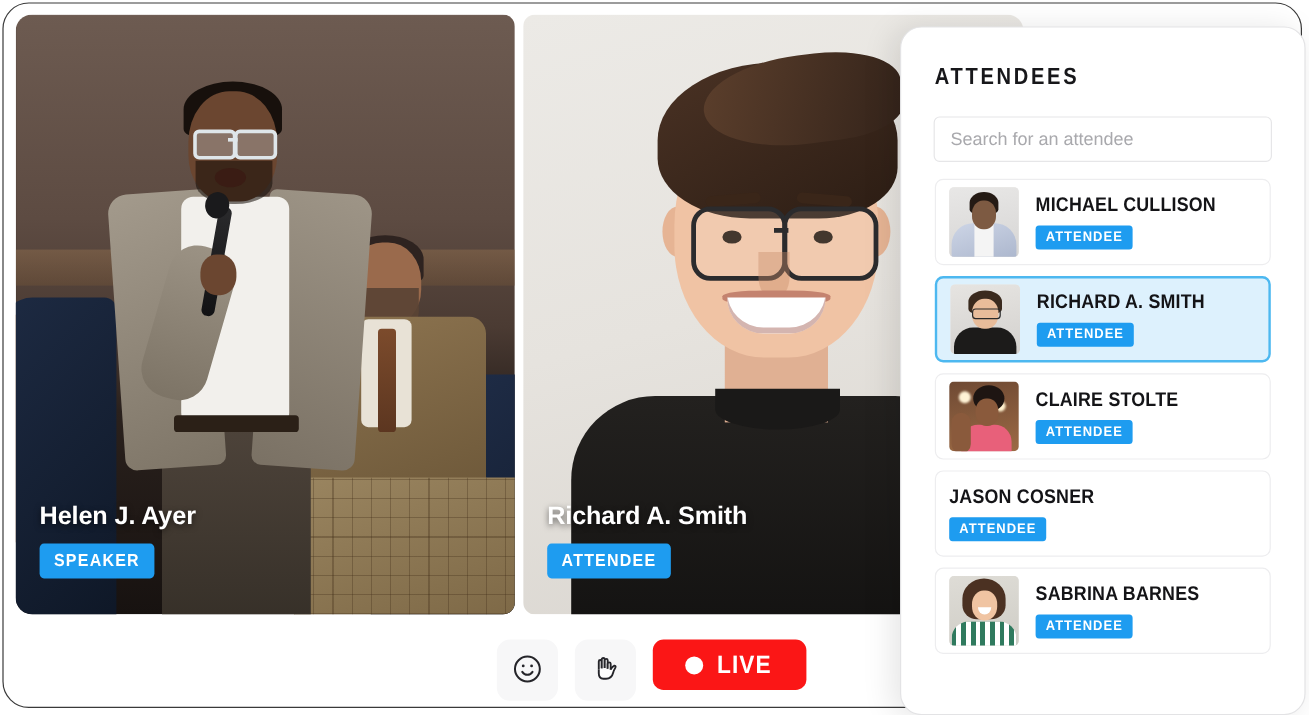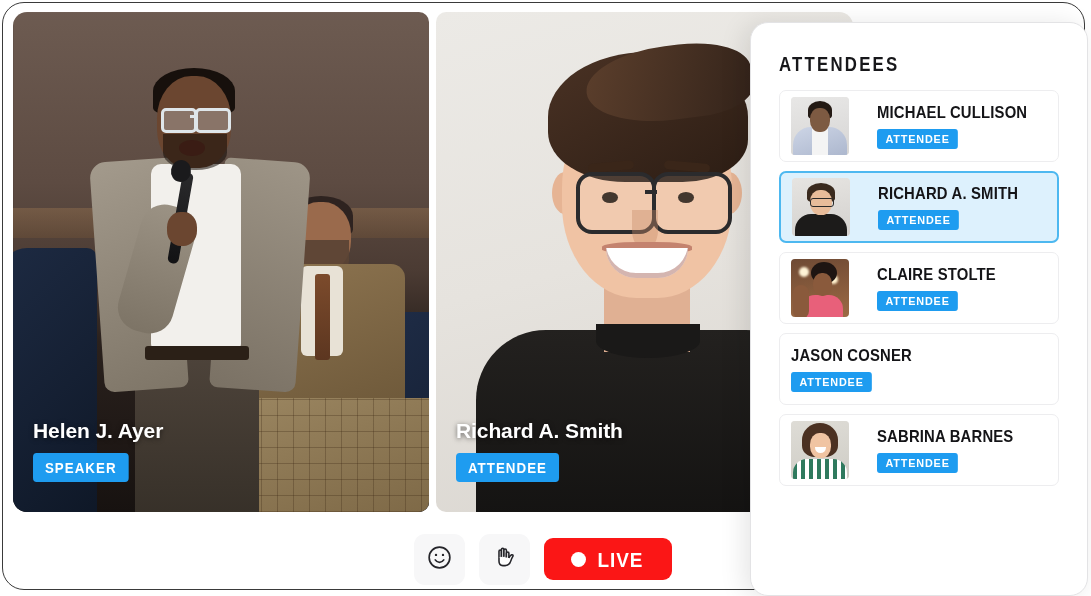--- a/index.html
+++ b/index.html
@@ -225,21 +225,21 @@
   }
 
   
   #toolbar {
     position: absolute;
     left: 0;
     top: 530px;
     width: 1080px;
     height: 52px;
     display: flex;
-    align-items: center;
+    align-items: flex-start;
     justify-content: center;
     gap: 14px;
     z-index: 4;
   }
   .ctrl-btn {
     width: 51px;
     height: 51px;
     border-radius: 11px;
     background: #f7f7f8;
     display: flex;
@@ -321,21 +321,21 @@
   #attendee-list {
     margin-top: 14px;
     padding: 0 28px;
     display: flex;
     flex-direction: column;
     gap: 9px;
   }
   .attendee-row {
     display: flex;
     align-items: center;
-    gap: 28px;
+    gap: 14px;
     height: 72px;
     padding: 0 11px;
     box-sizing: border-box;
     background: #ffffff;
     border: 1px solid #ededef;
     border-radius: 7px;
     cursor: pointer;
     flex: 0 0 auto;
   }
   .attendee-row.selected {
@@ -525,20 +525,21 @@
       <span class="live-dot"></span>
       <span class="live-text">LIVE</span>
     </div>
   </div>
 
 </div>
 
 <div id="attendees-panel">
   <div id="panel-title">ATTENDEES</div>
 
+  <input id="search-input" type="text" placeholder="Search for an attendee" style="">
 
   <div id="attendee-list">
 
     <div class="attendee-row">
       <div class="thumb">
           <div class="av av-a">
             <div class="b"></div>
             <div class="t"></div>
             <div class="h"></div>
             <div class="f"></div>

